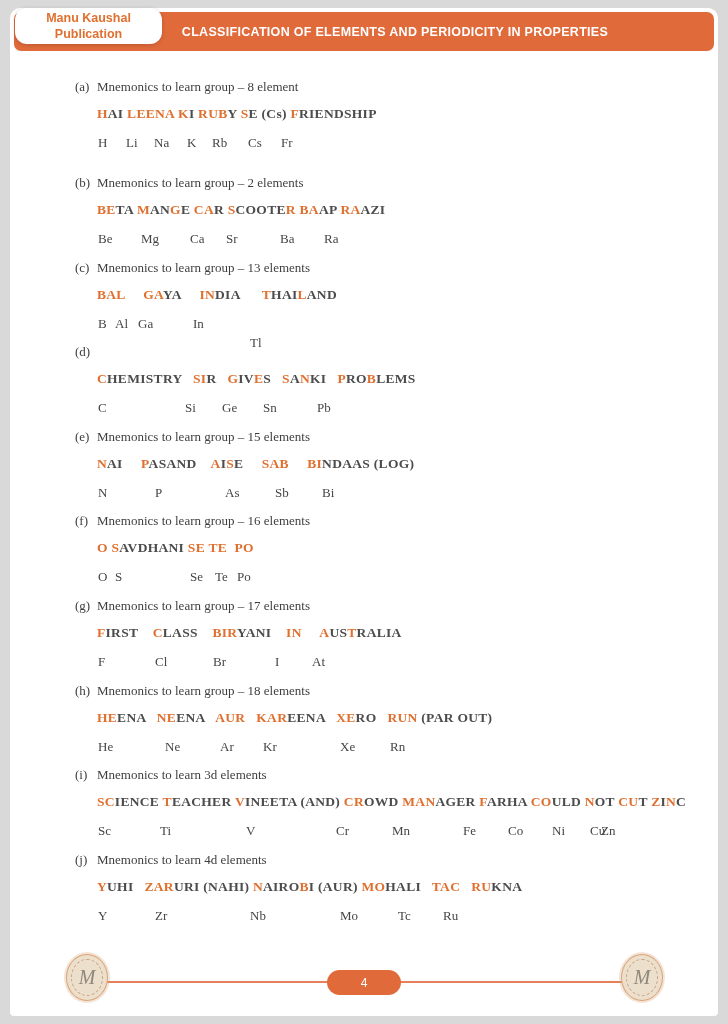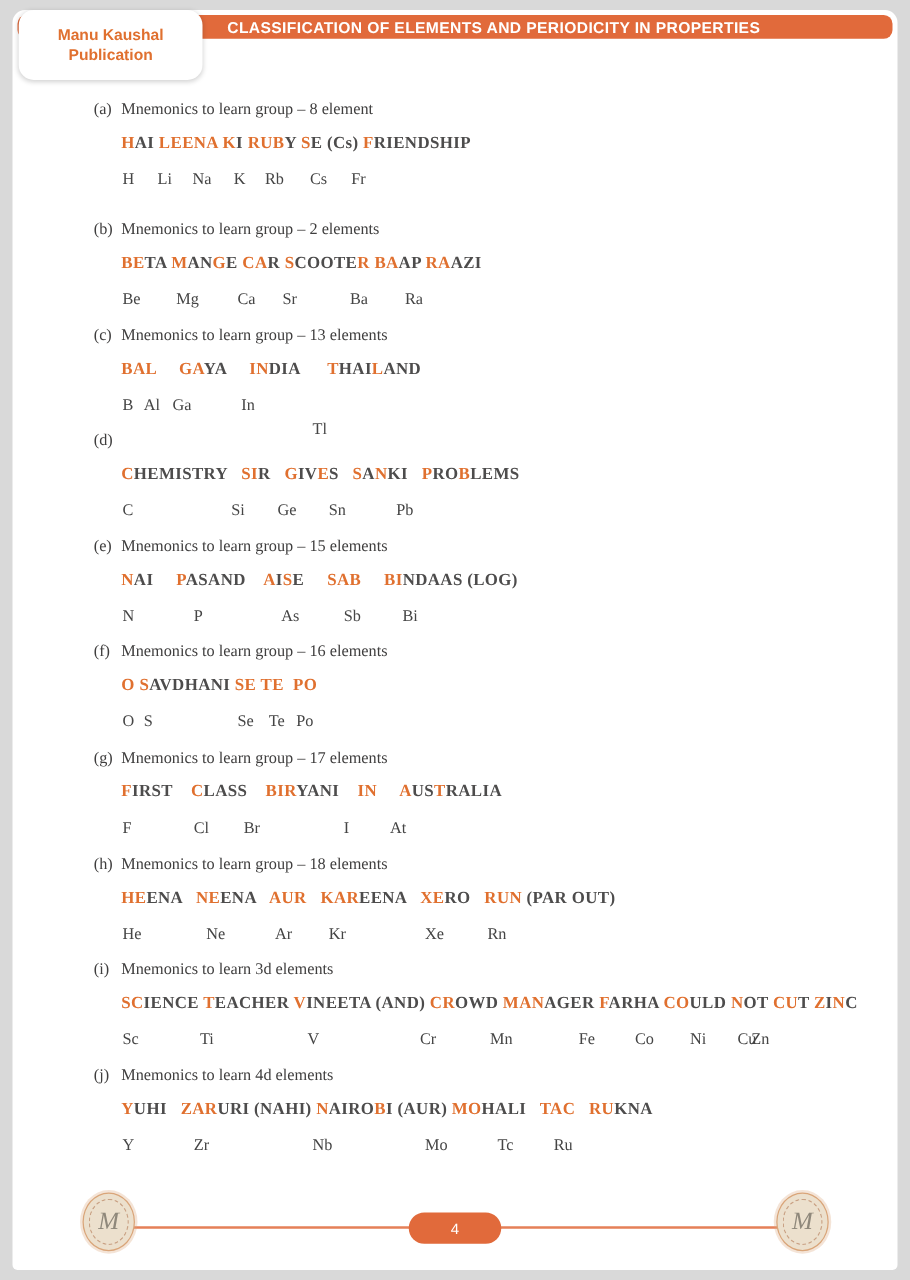--- a/index.html
+++ b/index.html
@@ -2,26 +2,26 @@
 <html style="--accent: #e16a3b; --hl: #e0702f; --ink: #3f3e3e;"><head>
 <meta charset="utf-8">
 <style>
   :root { --accent:#e16a3b; --hl:#e0702f; --ink:#3f3e3e; }
   * { margin:0; padding:0; box-sizing:border-box; }
   body { width:728px; height:1024px; background:#d9d9d9; position:relative;
          font-family:"Liberation Serif", serif; overflow:hidden; }
   .page { position:absolute; left:10px; top:8px; width:708px; height:1008px;
           background:#ffffff; border-radius:10px 10px 4px 4px; }
   
-  .header-bar { position:absolute; left:4px; top:4px; width:700px; height:19px;
+  .header-bar { position:absolute; left:4px; top:4px; width:700px; height:39px;
                 background:var(--accent); border-radius:7px; display:flex;
                 align-items:center; justify-content:center; padding-left:62px; }
   .header-title { color:#ffffff; font-family:"Liberation Sans", sans-serif;
                   font-weight:bold; font-size:12.5px; letter-spacing:.3px; }
-  .pub-tab { position:absolute; left:5px; top:0; width:147px; height:56px;
+  .pub-tab { position:absolute; left:5px; top:0; width:147px; height:36px;
              background:#ffffff; border-radius:12px; box-shadow:0 1px 4px rgba(0,0,0,.18);
              display:flex; flex-direction:column; align-items:center; justify-content:center; }
   .pub-tab span { color:var(--hl); font-family:"Liberation Sans", sans-serif;
                   font-weight:bold; font-size:12.5px; line-height:16px; }
   
   .section { position:absolute; left:0; width:708px; height:84px; }
   .sec-label { position:absolute; left:65px; top:0; font-size:13px; color:var(--ink); }
   .sec-heading { position:absolute; left:87px; top:0; font-size:13px; color:var(--ink); }
   .mn { position:absolute; left:87px; top:27px; width:615px; font-size:13.5px;
         font-weight:bold; color:#4d4c4c; white-space:pre; letter-spacing:.3px; }
@@ -139,21 +139,21 @@
       </div>
   </div>
 
   <div class="section" style="top:590px">
     <span class="sec-label">(g)</span>
     <span class="sec-heading">Mnemonics to learn group – 17 elements</span>
     <div class="mn"><span class="hl">F</span><span class="dk">IRST</span><span class="dk">    </span><span class="hl">C</span><span class="dk">LASS</span><span class="dk">    </span><span class="hl">BIR</span><span class="dk">YANI</span><span class="dk">    </span><span class="hl">IN</span><span class="dk">     </span><span class="hl">A</span><span class="dk">US</span><span class="hl">T</span><span class="dk">RALIA</span></div>
     <div class="symrow">
         <span class="sym" style="left: 1px;">F</span>
         <span class="sym" style="left: 58px;">Cl</span>
-        <span class="sym" style="left: 98px;">Br</span>
+        <span class="sym" style="left: 116px;">Br</span>
         <span class="sym" style="left: 178px;">I</span>
         <span class="sym" style="left: 215px;">At</span>
       </div>
   </div>
 
   <div class="section" style="top:675px">
     <span class="sec-label">(h)</span>
     <span class="sec-heading">Mnemonics to learn group – 18 elements</span>
     <div class="mn"><span class="hl">HE</span><span class="dk">ENA</span><span class="dk">   </span><span class="hl">NE</span><span class="dk">ENA</span><span class="dk">   </span><span class="hl">AUR</span><span class="dk">   </span><span class="hl">KAR</span><span class="dk">EENA</span><span class="dk">   </span><span class="hl">XE</span><span class="dk">RO</span><span class="dk">   </span><span class="hl">RUN</span><span class="dk"> (PAR OUT)</span></div>
     <div class="symrow">

